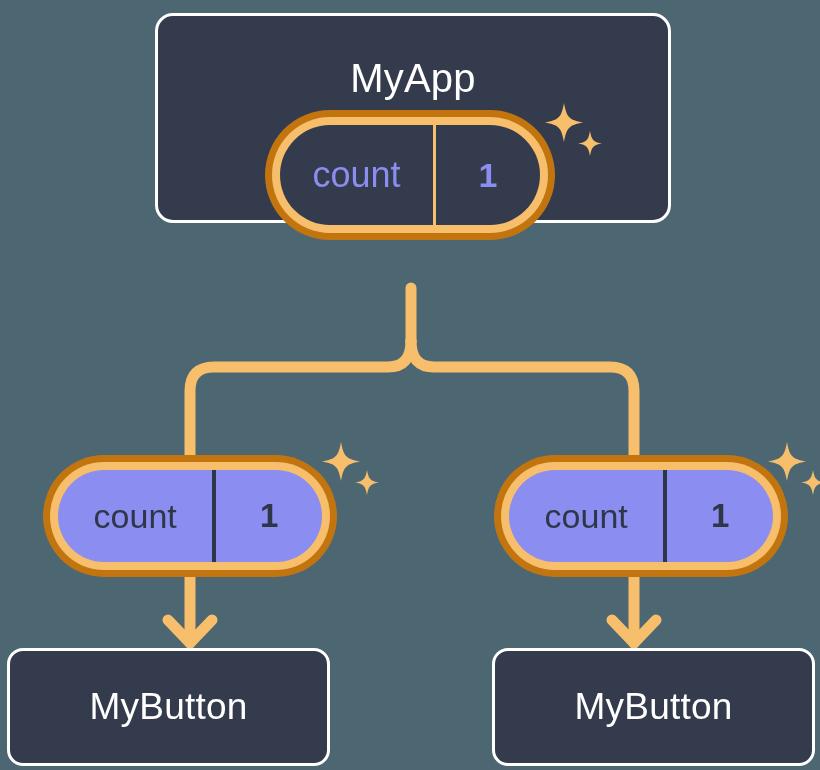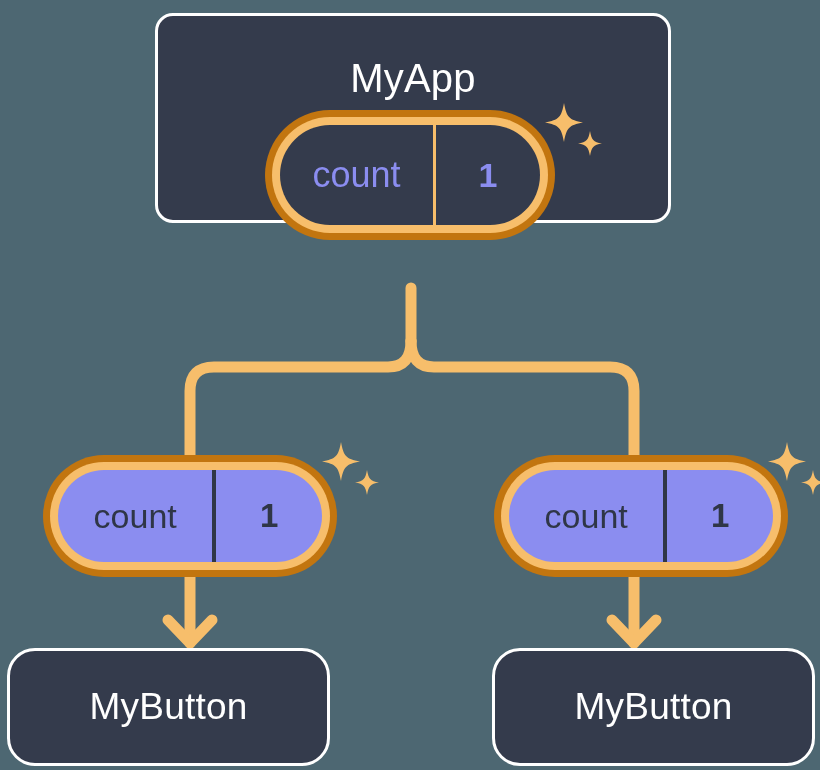--- a/index.html
+++ b/index.html
@@ -31,21 +31,21 @@
     height: 770px;
     pointer-events: none;
   }
 
   
   .card {
     position: absolute;
     box-sizing: border-box;
     background: #343b4c;
     border: 3px solid #ffffff;
-    border-radius: 28px;
+    border-radius: 16px;
     display: flex;
     align-items: center;
     justify-content: center;
   }
   .card-title {
     color: #ffffff;
     font-size: 38px;
     font-weight: 400;
     letter-spacing: 0.2px;
     white-space: nowrap;

